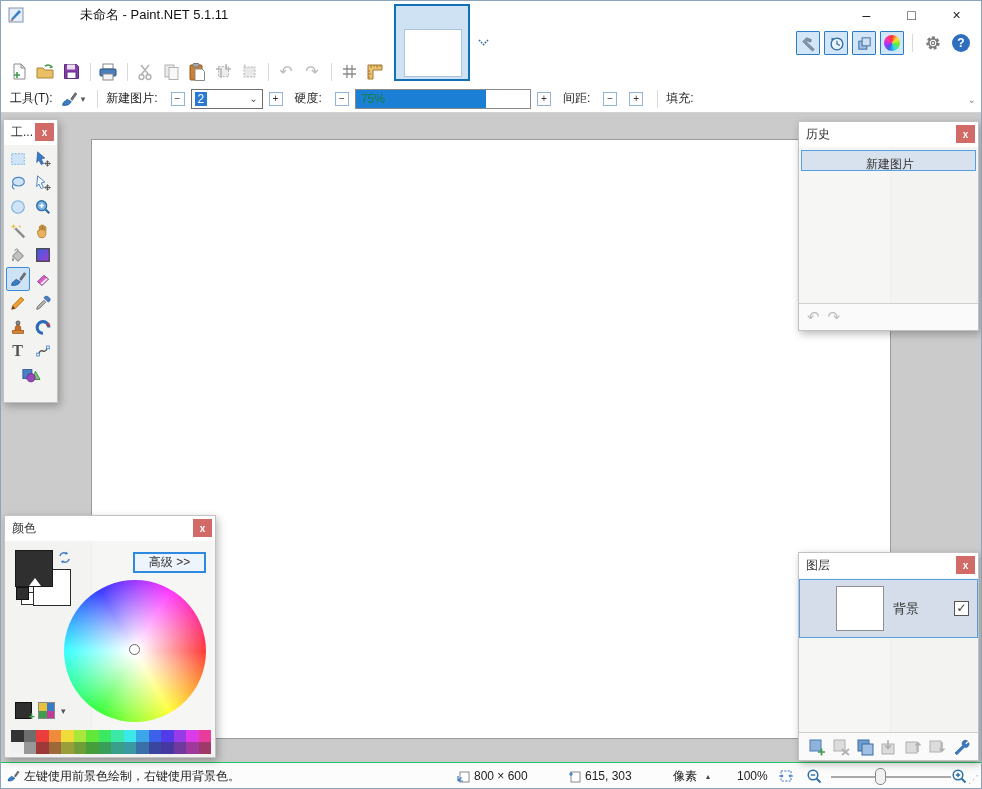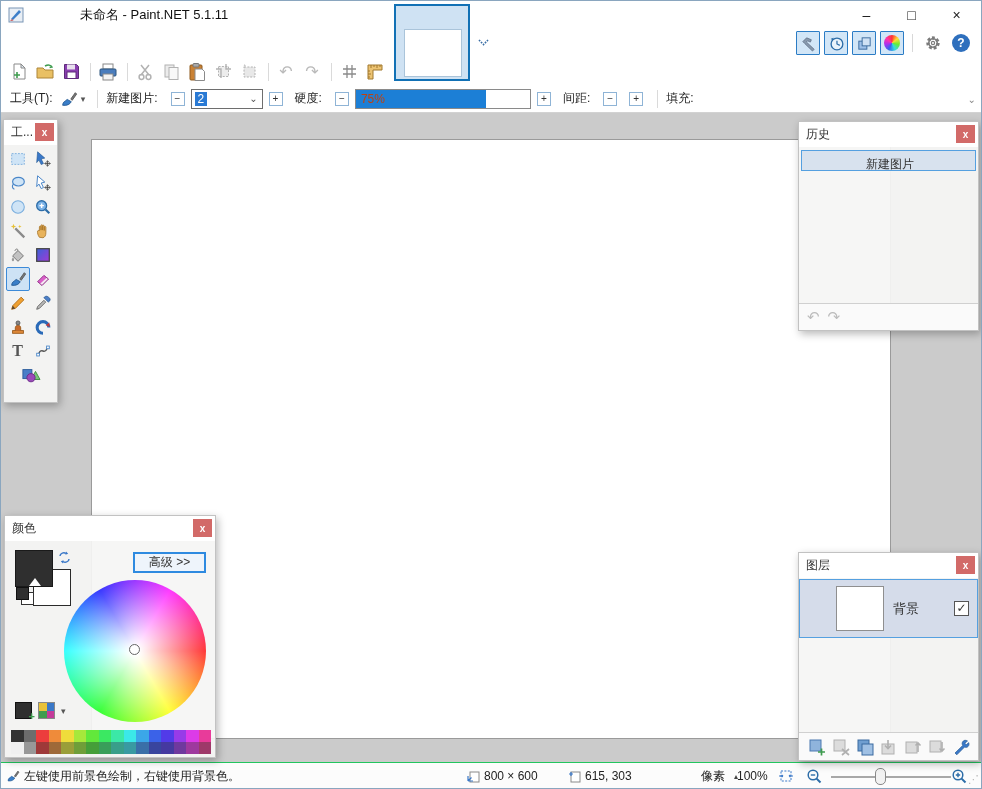--- a/index.html
+++ b/index.html
@@ -52,21 +52,21 @@
   .osep { width:1px; height:18px; background:#dadada; margin:0 8px; }
   .tool-drop { display:flex; align-items:center; gap:3px; margin-right:4px; }
   .stepbox { width:14px; height:14px; border:1px solid #8fb4d6; color:#333; font-size:10px;
              line-height:12px; text-align:center; margin:0 6px; background:#fff; }
   .combo { width:72px; height:20px; border:1px solid #6e6e6e; background:#fff; position:relative;
            display:flex; align-items:center; padding-left:3px; }
   .combo .sel { background:#2a7ad4; color:#fff; padding:0 3px; font-size:12px; }
   .combo .chev { position:absolute; right:4px; color:#555; font-size:10px; }
   .slider-box { height:20px; border:1px solid #8a8a8a; background:#fff; position:relative; overflow:hidden; }
   .slider-box .fill { position:absolute; left:0; top:0; bottom:0; background:#1c7fd6; }
-  .slider-box .val { position:absolute; left:5px; top:2px; color:#c2410c; font-size:12px; z-index:2; }
+  .slider-box .val { position:absolute; left:5px; top:2px; color:#15803d; font-size:12px; z-index:2; }
   .hardness { width:176px; } .spacing { width:178px; }
   .overflow-chev { position:absolute; right:5px; top:9px; color:#888; font-size:10px; }
 
   
   .workspace { position:absolute; top:112px; left:0; right:0; bottom:26px; background:#cbcbcb; }
   .canvas { position:absolute; left:90px; top:26px; width:800px; height:600px;
             background:#fff; border:1px solid #9a9a9a; }
 
   
   .panel { position:absolute; background:rgba(245,245,244,0.93); border:1px solid #c2c2c2;
@@ -613,35 +613,35 @@
   </div>
 
   <div class="statusbar">
     <div class="status-left">
       <svg width="14" height="14" viewBox="0 0 20 20">
         <path d="M12 10 L17 3 L18.5 4.5 L13.5 11.5 Z" fill="#777" stroke="#555"></path>
         <path d="M3 17 C3 13 6 12.5 8 10.5 L12.5 13 C11 16 8 17.5 3 17 Z" fill="#3a7ec8" stroke="#255a94"></path>
       </svg>
       <span>左键使用前景色绘制，右键使用背景色。</span>
     </div>
-    <div class="sb" style="left:465px;">
+    <div class="sb" style="left:455px;">
       <svg width="15" height="15" viewBox="0 0 15 15">
         <rect x="4" y="3" width="9" height="10" fill="#fff" stroke="#8a8a8a"></rect>
         <path d="M2 12 L2 7 M2 12 L7 12 M2 12 L5.5 8.5" fill="none" stroke="#3a78c8" stroke-width="1.2"></path>
       </svg>
       <span>800 × 600</span>
     </div>
     <div class="sb" style="left:566px;">
       <svg width="15" height="15" viewBox="0 0 15 15">
         <rect x="4" y="3" width="9" height="10" fill="#fff" stroke="#8a8a8a"></rect>
         <path d="M2 5 H6 M4 3 V7" stroke="#3a78c8" stroke-width="1.2"></path>
       </svg>
       <span>615, 303</span>
     </div>
-    <div class="sb" style="left:700px;">
+    <div class="sb" style="left:672px;">
       <span>像素</span>
       <span style="font-size:8px;color:#444;margin-left:6px;">▴</span>
     </div>
     <div class="sb" style="left:736px;">
       <span>100%</span>
     </div>
     <div class="sb" style="left:777px;">
       <svg width="16" height="16" viewBox="0 0 16 16">
         <rect x="3" y="3" width="10" height="10" fill="none" stroke="#3a78c8" stroke-dasharray="2 1.4"></rect>
         <path d="M1 8 H5 M11 8 H15 M5 8 L3.6 6.8 M5 8 L3.6 9.2 M11 8 L12.4 6.8 M11 8 L12.4 9.2" stroke="#3a78c8" stroke-width="1.1"></path>

